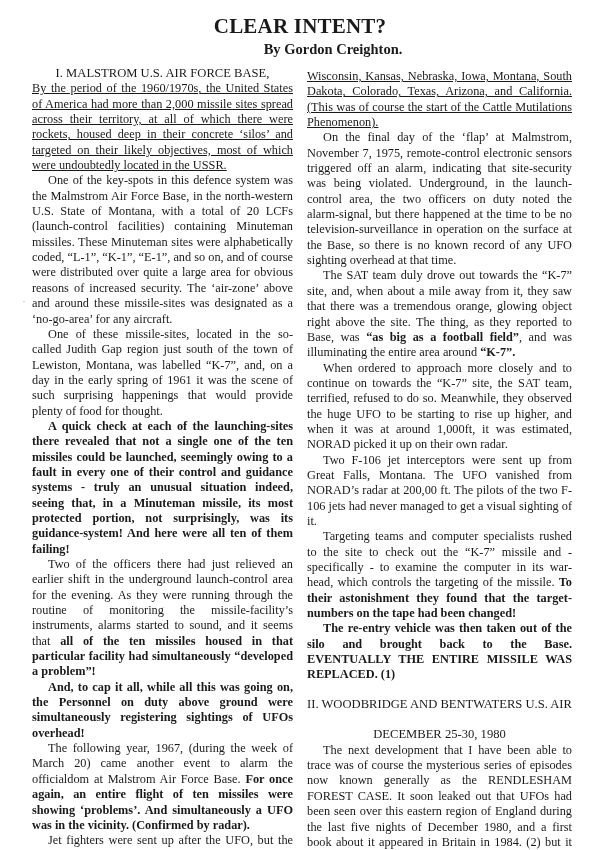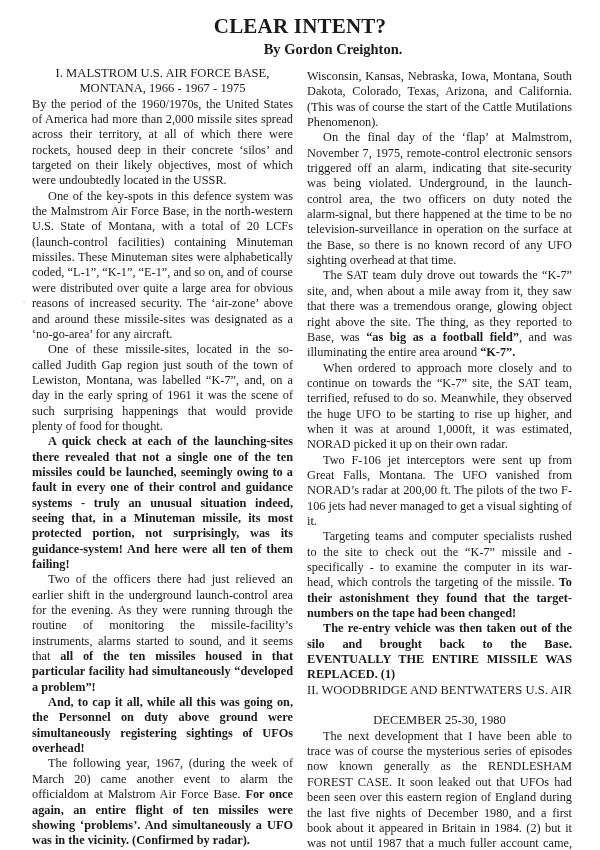--- a/index.html
+++ b/index.html
@@ -7,38 +7,37 @@
          font-family: "Liberation Serif", "DejaVu Serif", serif; color: #1a1a1a; }
   .title { position: absolute; top: 14px; left: 0; width: 600px; text-align: center;
            font-weight: bold; font-size: 21px; line-height: 24px; letter-spacing: 0.2px; }
   .byline { position: absolute; top: 40px; left: 0; width: 600px; text-align: center;
             font-weight: bold; font-size: 14.5px; line-height: 18px; padding-left: 33px; }
   .col { position: absolute; top: 66px; font-size: 12.3px; line-height: 15.35px;
          text-align: justify; }
   .col.left { left: 32px; width: 261px; }
   .col.right { left: 307px; width: 265px; top: 69px; }
   .col p { margin: 0; text-indent: 16px; }
-  .col p.noindent { text-indent: 0; }
+  .col p.noindent { text-indent: 0; text-decoration: underline; }
   .col h2 { margin: 0; font-size: 12.6px; line-height: 15.35px; text-align: center; font-weight: normal; }
-  .col h2.spaced { margin-top: 0; }
+  .col h2.spaced { margin-top: 14px; }
   b { font-weight: bold; }
   .stray { position: absolute; left: 23px; top: 295px; font-size: 8px; color: #555; }
 </style>
 </head>
 <body>
 
 <div class="title">CLEAR INTENT?</div>
 <div class="byline">By Gordon Creighton.</div>
 
 <span class="stray">.</span>
 
 <div class="col left">
   <h2>
     <span>I. MALSTROM U.S. AIR FORCE BASE,</span><br>
-    <span>MONTANA, 1966 - 1967 - 1975</span>
   </h2>
   <p class="noindent">By the period of the 1960/1970s, the United States of America had more than 2,000 missile sites spread across their territory, at all of which there were rockets, housed deep in their concrete ‘silos’ and targeted on their likely objectives, most of which were undoubtedly located in the USSR.</p>
   <p>One of the key-spots in this defence system was the Malmstrom Air Force Base, in the north-western U.S. State of Montana, with a total of 20 LCFs (launch-control facilities) containing Minuteman missiles. These Minuteman sites were alphabetically coded, “L-1”, “K-1”, “E-1”, and so on, and of course were distributed over quite a large area for obvious reasons of increased security. The ‘air-zone’ above and around these missile-sites was designated as a ‘no-go-area’ for any aircraft.</p>
   <p>One of these missile-sites, located in the so-called Judith Gap region just south of the town of Lewiston, Montana, was labelled “K-7”, and, on a day in the early spring of 1961 it was the scene of such surprising happenings that would provide plenty of food for thought.</p>
   <p><b>A quick check at each of the launching-sites there revealed that not a single one of the ten missiles could be launched, seemingly owing to a fault in every one of their control and guidance systems - truly an unusual situation indeed, seeing that, in a Minuteman missile, its most protected portion, not surprisingly, was its guidance-system! And here were all ten of them failing!</b></p>
   <p><span>Two of the officers there had just relieved an earlier shift in the underground launch-control area for the evening. As they were running through the routine of monitoring the missile-facility’s instruments, alarms started to sound, and it seems that </span><b>all of the ten missiles housed in that particular facility had simultaneously “developed a problem”!</b></p>
   <p><b>And, to cap it all, while all this was going on, the Personnel on duty above ground were simultaneously registering sightings of UFOs overhead!</b></p>
   <p><span>The following year, 1967, (during the week of March 20) came another event to alarm the officialdom at Malstrom Air Force Base. </span><b>For once again, an entire flight of ten missiles were showing ‘problems’. And simultaneously a UFO was in the vicinity. (Confirmed by radar).</b></p>
   <p>Jet fighters were sent up after the UFO, but the results of their pursuit - if known - have at any rate never been published.</p>
 

